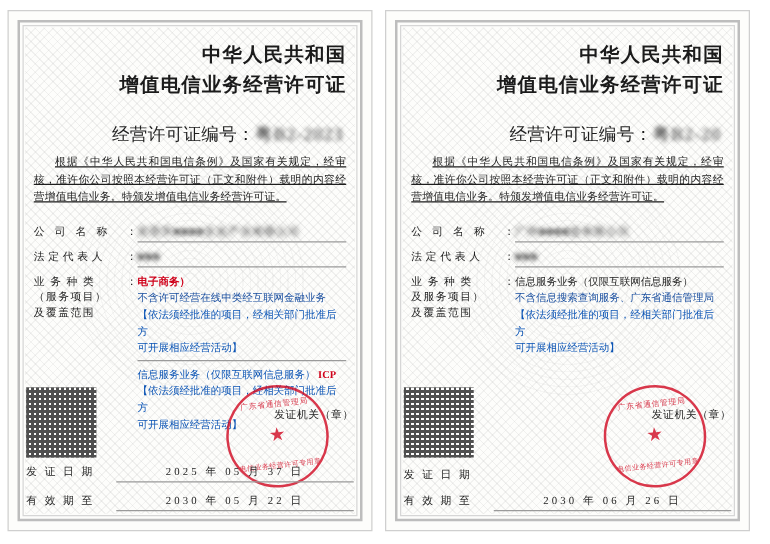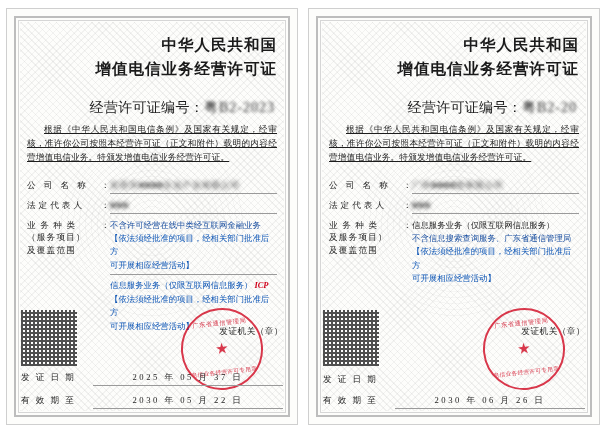--- a/index.html
+++ b/index.html
@@ -118,21 +118,21 @@
     min-height:12px;
     padding-bottom:1px;
   }
   .val.noline{border-bottom:none;}
   .blurtext{
     display:inline-block;
     filter:blur(2.2px);
     color:#242424;
     letter-spacing:1px;
   }
-  .redlink{color:#d0021b;font-weight:700;font-style:italic;}
+  .redlink{color:#d0021b;font-weight:700;}
   .scopebox{
     font-size:8.4px;
     line-height:1.6;
     color:#1d1d1d;
   }
   .scopebox .b{color:#1a4fa0;}
   .scopebox .blue{color:#0b54b5;}
   .divline{
     border-bottom:1px solid #9a9a9a;
     height:0;
@@ -244,20 +244,21 @@
         </div>
 
         <div class="row">
           <span class="lab tight">
             <span>业 务 种 类</span><br>
             <span>（服务项目）</span><br>
             <span>及覆盖范围</span>
           </span>
           <span class="colon">：</span>
           <span class="val noline scopebox">
+            <div style="color:#d0021b;font-weight:700;">电子商务）</div>
             <div class="b">不含许可经营在线中类经互联网金融业务</div>
             <div class="blue">【依法须经批准的项目，经相关部门批准后方</div>
             <div class="blue">可开展相应经营活动】</div>
             <div class="divline"></div>
             <div class="blue" style="display:inline">信息服务业务（仅限互联网信息服务）</div>
             <span class="redlink">ICP</span>
             <div class="blue">【依法须经批准的项目，经相关部门批准后方</div>
             <div class="blue">可开展相应经营活动】</div>
           </span>
         </div>

